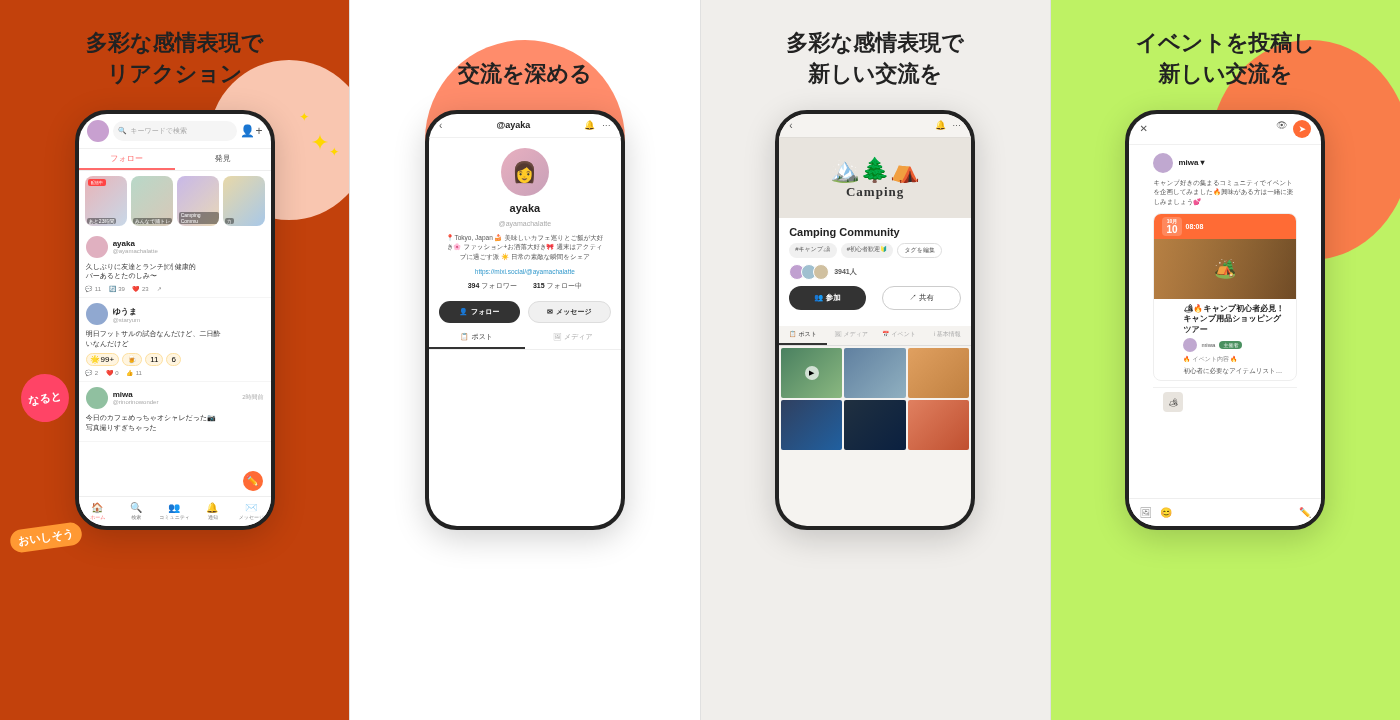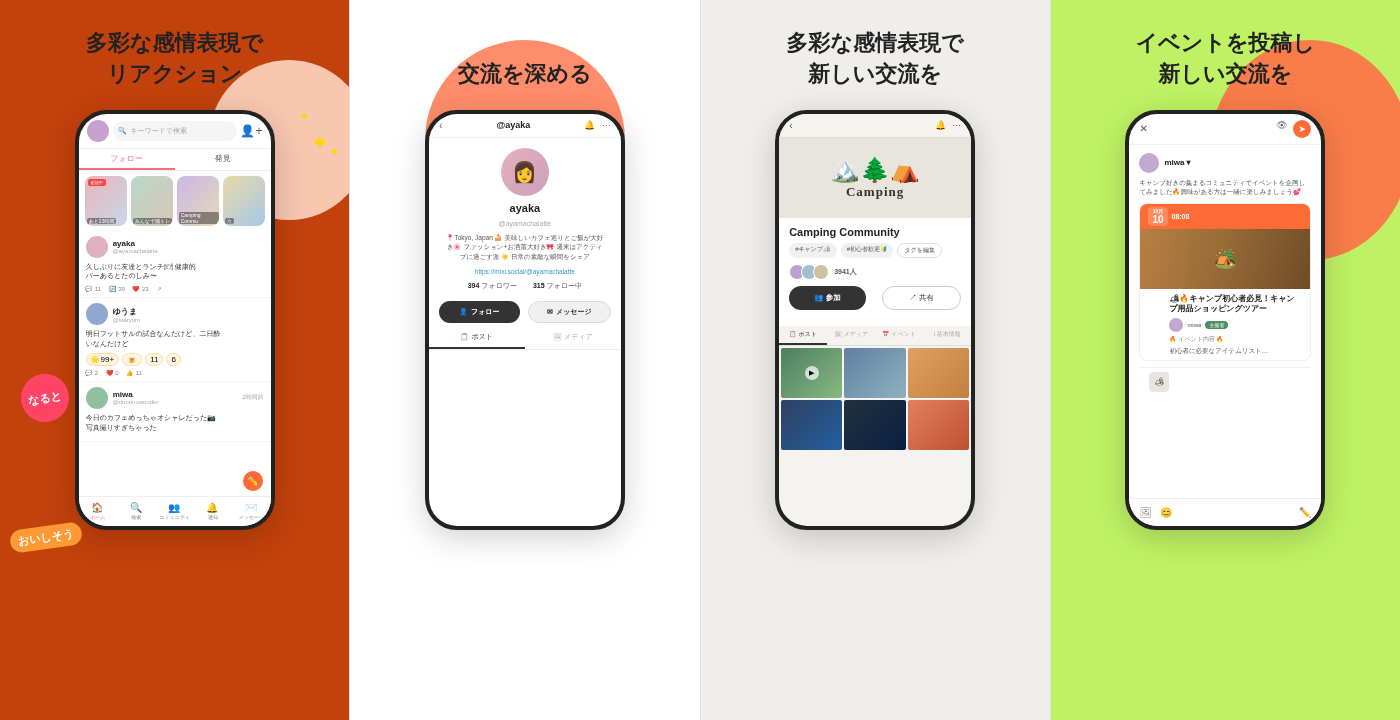--- a/index.html
+++ b/index.html
@@ -507,21 +507,21 @@
       color: #fff;
       border-radius: 50%;
       width: 18px;
       height: 18px;
       display: flex;
       align-items: center;
       justify-content: center;
       font-size: 9px;
     }
 
-    .p4-post-section { padding: 8px 10px; }
+    .p4-post-section { padding: 8px 24px; }
     .p4-post-header {
       display: flex;
       align-items: center;
       gap: 5px;
       margin-bottom: 5px;
     }
     .p4-post-avatar {
       width: 20px;
       height: 20px;
       border-radius: 50%;

